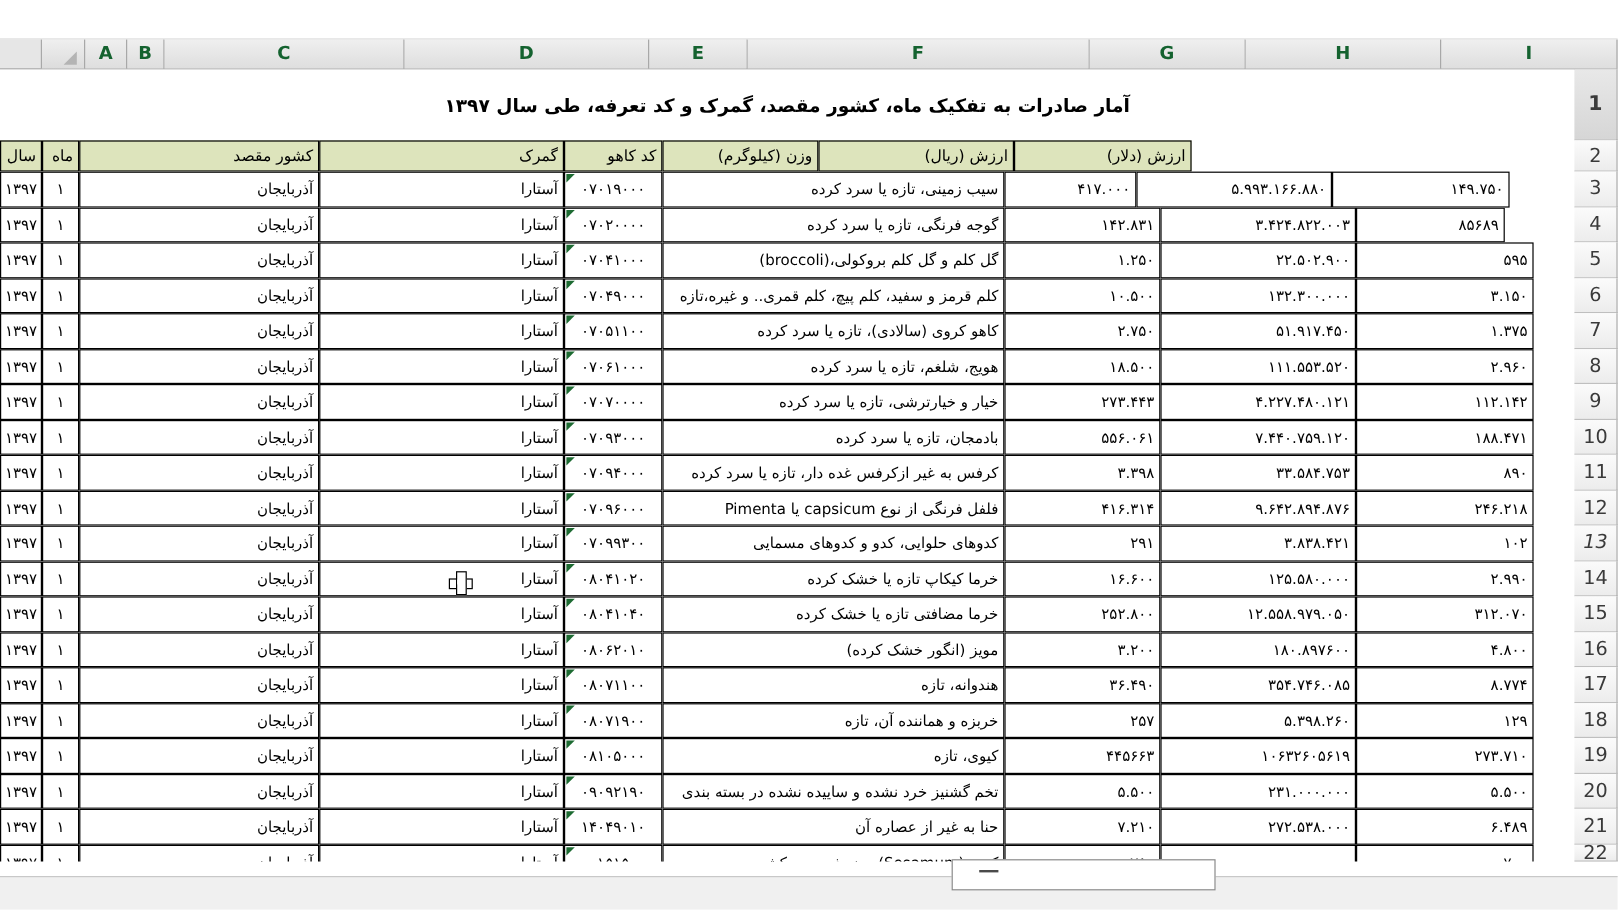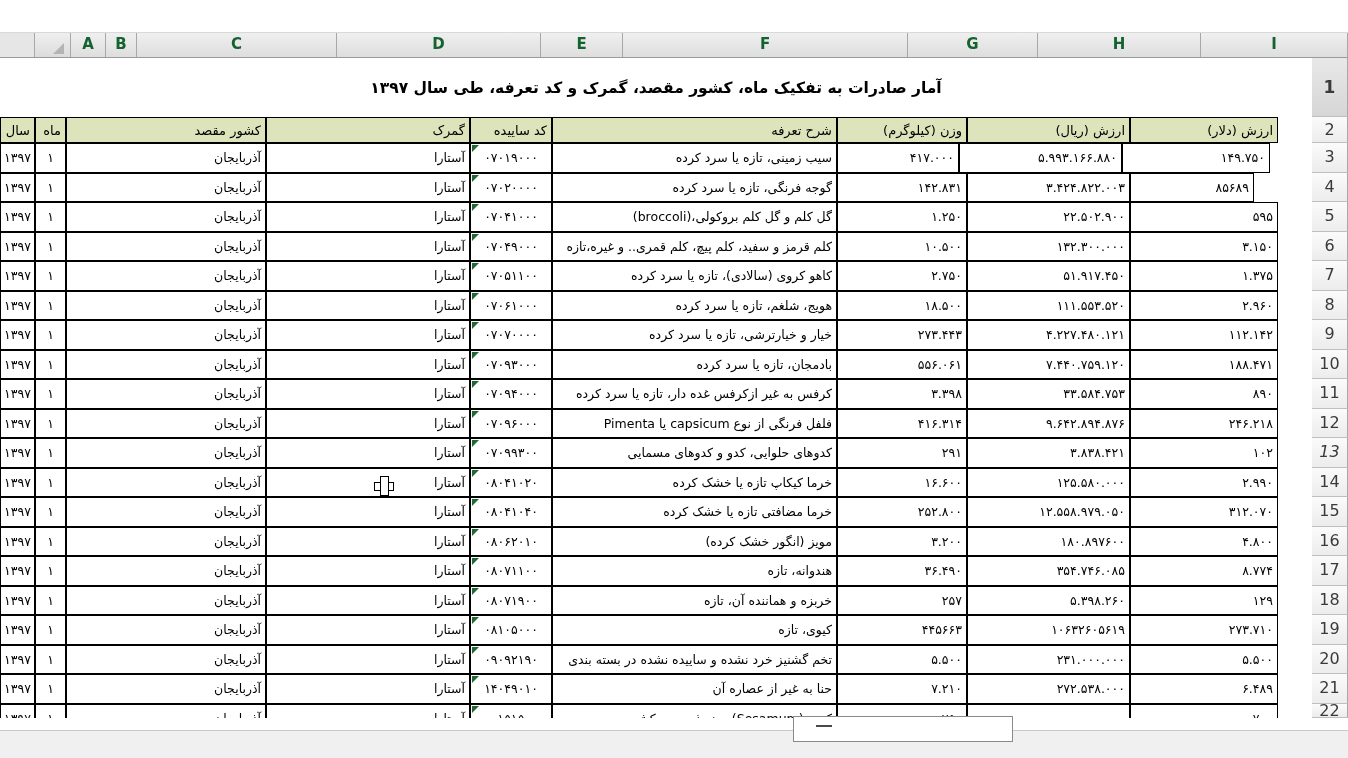--- a/index.html
+++ b/index.html
@@ -153,22 +153,21 @@
       <div class="gridrow row-title">
         <div class="title-cell">
           <span class="title-text">آمار صادرات به تفکیک ماه، کشور مقصد، گمرک و کد تعرفه، طی سال ۱۳۹۷</span>
         </div>
       </div>
       <div class="gridrow row-head">
         <div class="cell ctr" style="width:35px">سال</div>
         <div class="cell ctr" style="width:31px">ماه</div>
         <div class="cell txt" style="width:200px">کشور مقصد</div>
         <div class="cell txt" style="width:204px">گمرک</div>
-        <div class="cell ctr" style="width:82px">کد ساییده</div>
-        <div class="cell txt" style="width:285px">شرح تعرفه</div>
+        <div class="cell ctr" style="width:82px">کد کاهو</div>
         <div class="cell txt" style="width:130px">وزن (کیلوگرم)</div>
         <div class="cell txt" style="width:163px">ارزش (ریال)</div>
         <div class="cell txt" style="width:148px">ارزش (دلار)</div>
       </div>
       <div class="gridrow row-data">
         <div class="cell ctr" style="width:35px">
           <span>۱۳۹۷</span>
         </div>
         <div class="cell ctr" style="width:31px">
           <span>۱</span>
@@ -179,21 +178,21 @@
         <div class="cell txt" style="width:204px">
           <span>آستارا</span>
         </div>
         <div class="cell ctr" style="width:82px">
           <span class="cmt"></span>
           <span>۰۷۰۱۹۰۰۰</span>
         </div>
         <div class="cell txt" style="width:285px">
           <span>سیب زمینی، تازه یا سرد کرده</span>
         </div>
-        <div class="cell num" style="width:122px">
+        <div class="cell num" style="width:110px">
           <span>۴۱۷.۰۰۰</span>
         </div>
         <div class="cell num" style="width:163px">
           <span>۵.۹۹۳.۱۶۶.۸۸۰</span>
         </div>
         <div class="cell num" style="width:148px">
           <span>۱۴۹.۷۵۰</span>
         </div>
       </div>
       <div class="gridrow row-data">

